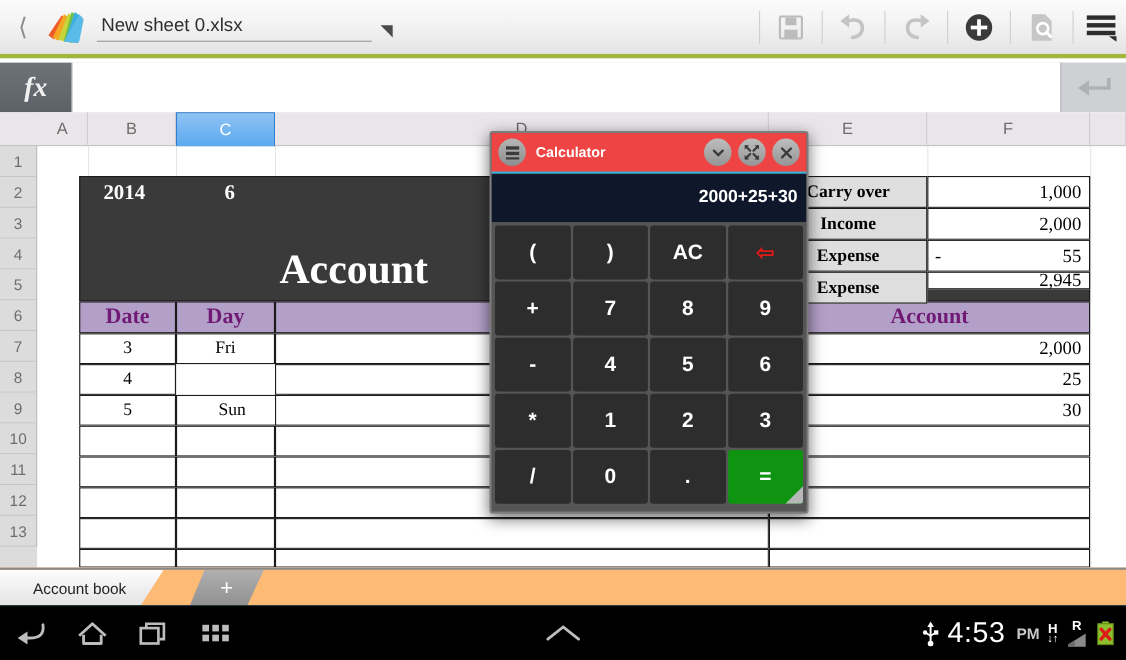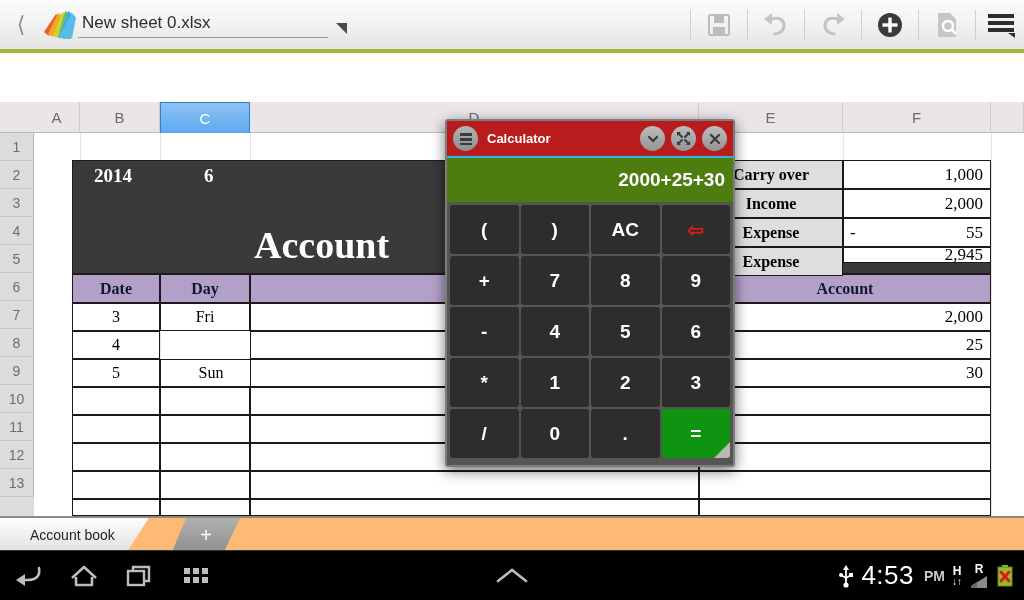--- a/index.html
+++ b/index.html
@@ -15,21 +15,21 @@
     position: absolute; left: 0; top: 0; width: 1024px; height: 53px;
     background: linear-gradient(to bottom, #fbfbfb 0%, #f3f3f3 45%, #e4e4e4 100%);
     border-bottom: 4px solid #9fb73c;
     display: flex; align-items: center;
   }
   #back-chevron {
     width: 30px; margin-left: 6px; text-align: center;
     font-size: 22px; color: #8c8c8c; line-height: 1;
   }
   #app-icon { width: 40px; height: 38px; position: relative; margin-left: 2px; }
-  .doc-title-wrap { flex: 1; display: flex; align-items: center; }
+  .doc-title-wrap { margin-left: 10px; flex: 1; display: flex; align-items: center; }
   #doc-title {
     font-size: 17px; color: #2d2d2d; padding: 2px 4px 4px 4px;
     border-bottom: 1px solid #9a9a9a; min-width: 250px;
   }
   #title-caret {
     width: 0; height: 0; margin-left: 8px; margin-top: 8px;
     border-left: 11px solid #4b4b4b; border-top: 11px solid transparent;
     transform: rotate(180deg);
   }
   .tb-sep { width: 1px; height: 30px; background: #cfcfcf; margin: 0 2px; }
@@ -96,22 +96,22 @@
     position: absolute; background: #3a3a3a;
     border: 1px solid #1a1a1a;
   }
   #year-lbl { color: #fff; font-size: 19px; font-weight: bold; }
   #month-lbl { color: #fff; font-size: 19px; font-weight: bold; }
   #account-title {
     color: #fff; font-size: 38px; font-weight: bold;
     font-family: "Liberation Serif", serif;
   }
   .purple-hdr {
-    position: absolute; background: #b3a0c8; color: #0f172a;
-    font-weight: bold; font-size: 16px;
+    position: absolute; background: #b3a0c8; color: #701a75;
+    font-weight: bold; font-size: 20px;
     display: flex; align-items: center; justify-content: center;
     border: 1px solid #1a1a1a;
     font-family: "Liberation Serif", serif;
   }
   .dcell {
     position: absolute; border: 1px solid #1a1a1a; background: #fff;
     display: flex; align-items: center; justify-content: center;
     font-size: 16px; color: #000; font-family: "Liberation Serif", serif;
   }
   .sum-label {
@@ -128,38 +128,38 @@
   }
   .sum-value .minus { position: absolute; left: 6px; }
 
   
   #calculator {
     position: absolute; left: 445px; top: 119px; width: 290px; height: 348px;
     background: #555; border: 2px solid #7d7d7d; border-radius: 3px;
     box-shadow: 0 4px 14px rgba(0,0,0,.55);
   }
   #calc-titlebar {
-    height: 37px; background: #b91c1c; border-bottom: 2px solid #2ab8e0;
+    height: 37px; background: #ef4444; border-bottom: 2px solid #2ab8e0;
     display: flex; align-items: center; padding: 15px 6px;
   }
   #calc-menu-icon {
     width: 25px; height: 25px; border-radius: 50%;
     background: linear-gradient(to bottom,#b5b5b5,#8d8d8d);
     display: flex; align-items: center; justify-content: center;
   }
   #calc-title { color: #fff; font-size: 13px; font-weight: bold; margin-left: 9px; flex: 1; }
   .calc-winbtn {
     width: 25px; height: 25px; border-radius: 50%; margin-left: 6px;
     background: linear-gradient(to bottom,#bdbdbd,#949494);
     display: flex; align-items: center; justify-content: center;
   }
   #calc-display {
-    height: 44px; background: #4d7c0f; color: #fff;
+    height: 44px; background: #0f172a; color: #fff;
     display: flex; align-items: center; justify-content: flex-end;
-    padding-right: 8px; font-size: 19px; font-weight: bold;
+    padding-right: 8px; font-size: 16px; font-weight: bold;
   }
   #calc-keys {
     padding: 3px; display: grid; grid-template-columns: repeat(4,1fr);
     grid-gap: 2px; background: #555;
   }
   .key {
     height: 49px; background: #2d2d2d; border-radius: 3px;
     display: flex; align-items: center; justify-content: center;
     color: #fff; font-size: 19px; font-weight: bold;
   }
@@ -278,20 +278,30 @@
     <div class="tb-btn" style="width:46px">
       <svg width="30" height="26" viewBox="0 0 30 26">
         <rect x="2" y="2" width="26" height="4" fill="#2d2d2d"></rect>
         <rect x="2" y="9" width="26" height="4" fill="#2d2d2d"></rect>
         <rect x="2" y="16" width="26" height="4" fill="#2d2d2d"></rect>
         <polygon points="22,21 29,21 29,26" fill="#2d2d2d"></polygon>
       </svg>
     </div>
   </div>
 
+  <div id="formula-bar">
+    <div id="fx-btn">fx</div>
+    <input id="formula-input" type="text" value="" style="">
+    <div id="enter-btn">
+      <svg width="34" height="24" viewBox="0 0 34 24">
+        <path d="M30 3 v9 H10" fill="none" stroke="#aeb0b3" stroke-width="3.4"></path>
+        <polygon points="12,5 12,19 2,12" fill="#aeb0b3"></polygon>
+      </svg>
+    </div>
+  </div>
 
   <div id="sheet">
     <div id="corner-box"></div>
     <div id="col-head">
         <div class="colh" style="left: 34px; width: 46px;">A</div>
         <div class="colh" style="left: 80px; width: 80px;">B</div>
         <div class="colh sel" style="left: 160px; width: 90px;">C</div>
         <div class="colh" style="left: 250px; width: 449px;">D</div>
         <div class="colh" style="left: 699px; width: 144px;">E</div>
         <div class="colh" style="left: 843px; width: 148px;">F</div>

